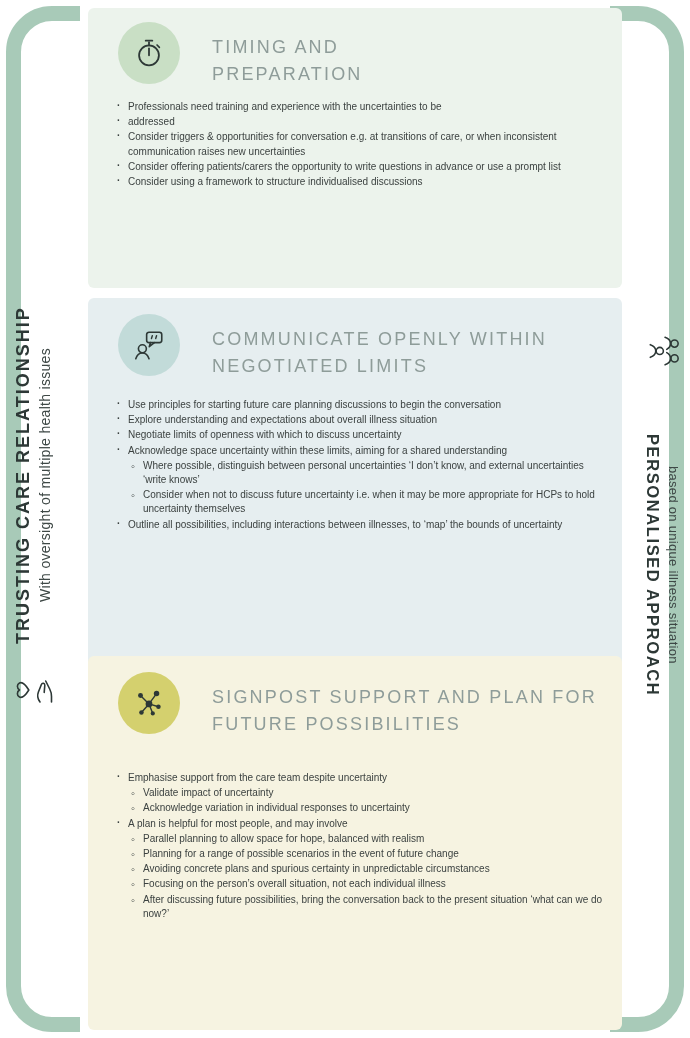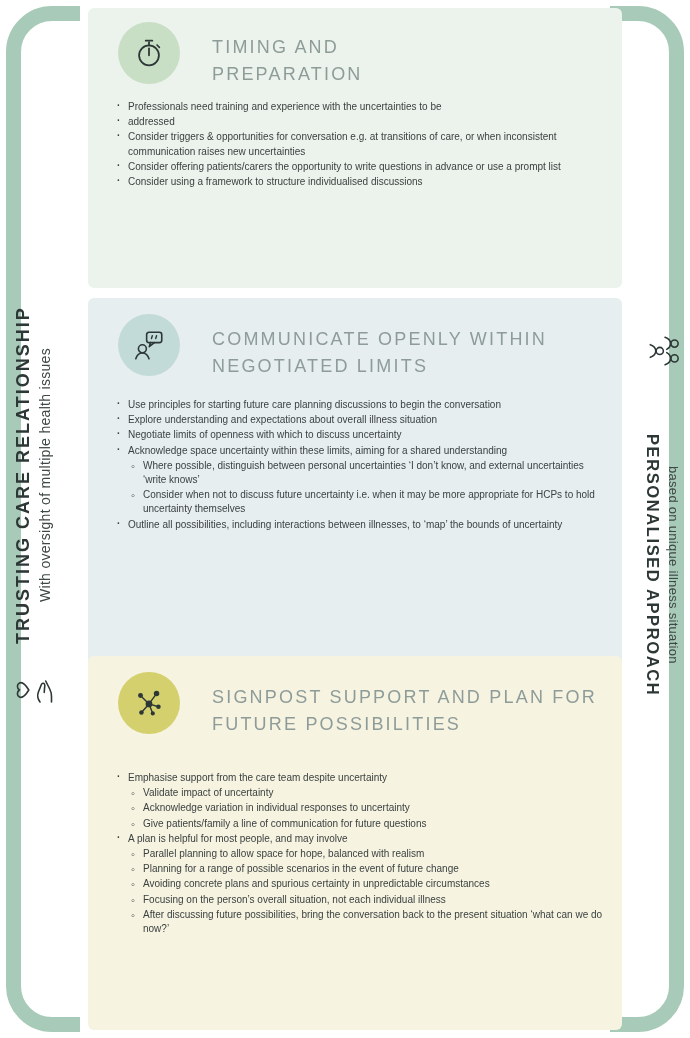--- a/index.html
+++ b/index.html
@@ -140,21 +140,20 @@
         <circle cx="28" cy="22" r="2.4" stroke="none"></circle>
         <circle cx="10" cy="28" r="2.4" stroke="none"></circle>
         <circle cx="22" cy="29" r="2.2" stroke="none"></circle>
       </svg>
     </div>
     <h2 class="panel-title"><span>SIGNPOST SUPPORT AND PLAN FOR</span><br><span>FUTURE POSSIBILITIES</span></h2>
     <ul class="bullets">
       <li class="l1">Emphasise support from the care team despite uncertainty</li>
       <li class="l2">Validate impact of uncertainty</li>
       <li class="l2">Acknowledge variation in individual responses to uncertainty</li>
-      <li class="l2">Give patients/family a line of communication for future questions</li>
       <li class="l1">A plan is helpful for most people, and may involve</li>
       <li class="l2">Parallel planning to allow space for hope, balanced with realism</li>
       <li class="l2">Planning for a range of possible scenarios in the event of future change</li>
       <li class="l2">Avoiding concrete plans and spurious certainty in unpredictable circumstances</li>
       <li class="l2">Focusing on the person’s overall situation, not each individual illness</li>
       <li class="l2">After discussing future possibilities, bring the conversation back to the present situation ‘what can we do now?’</li>
     </ul>
   </section>
 </div>
 

